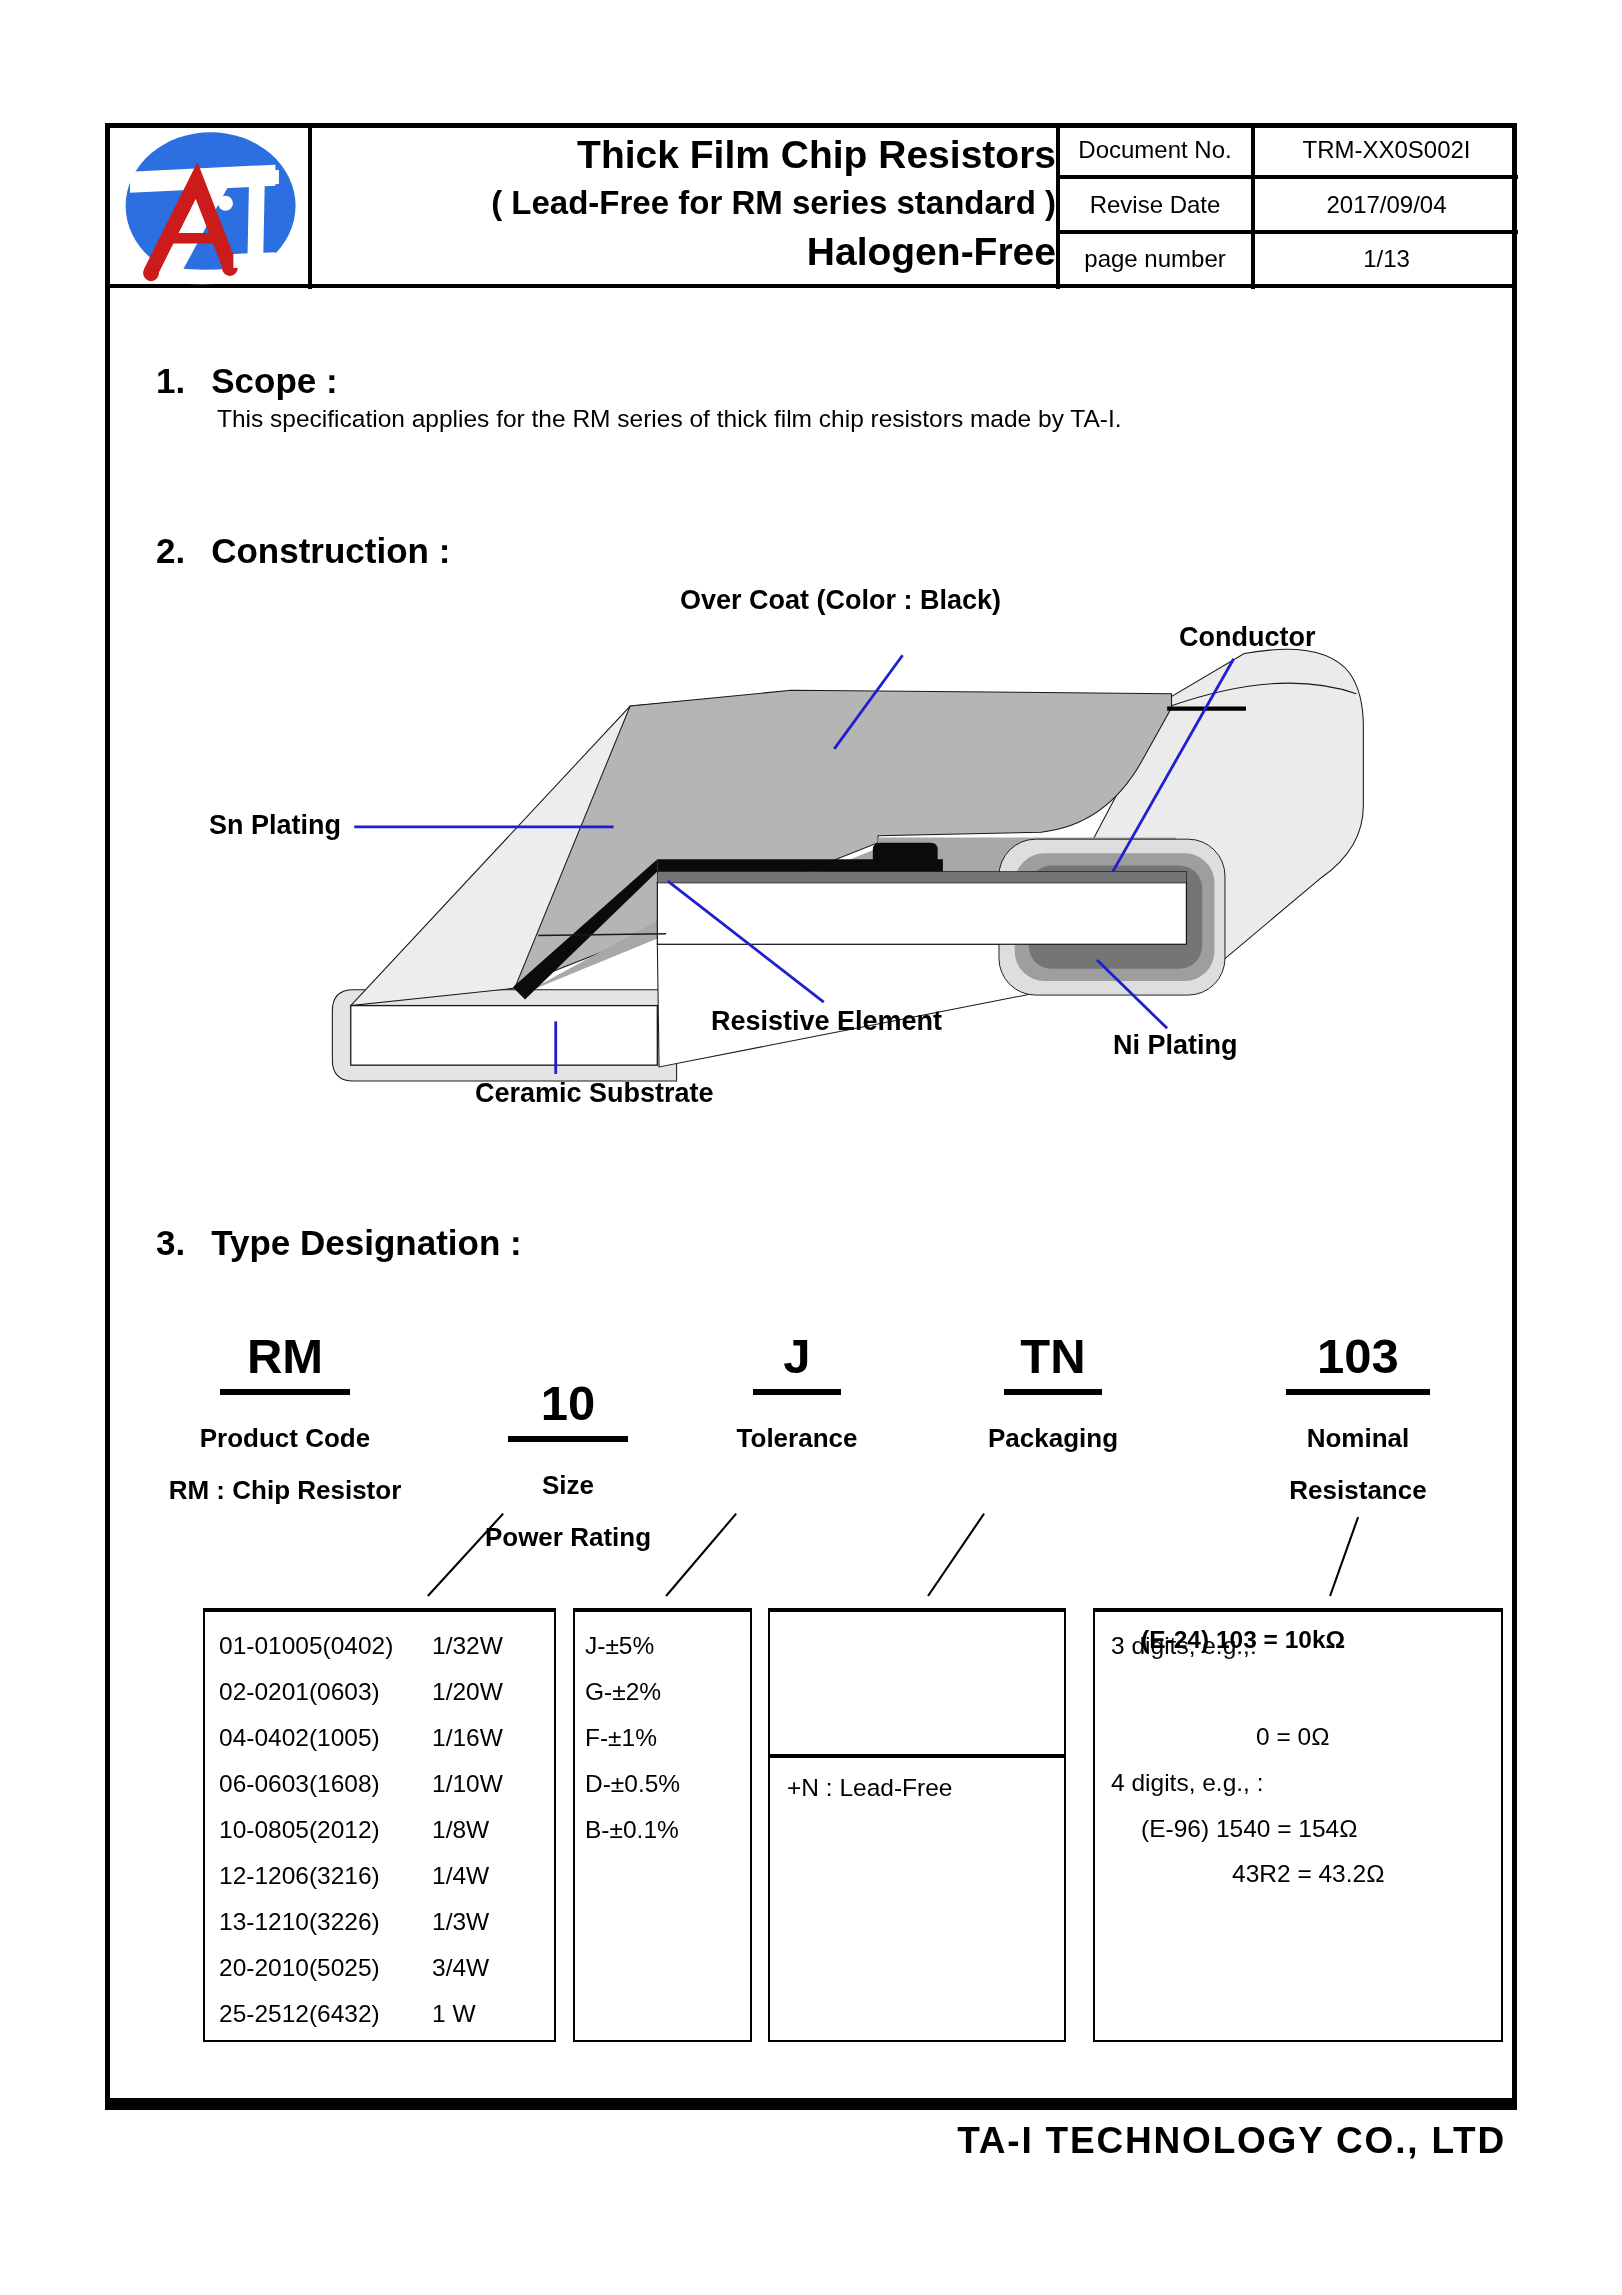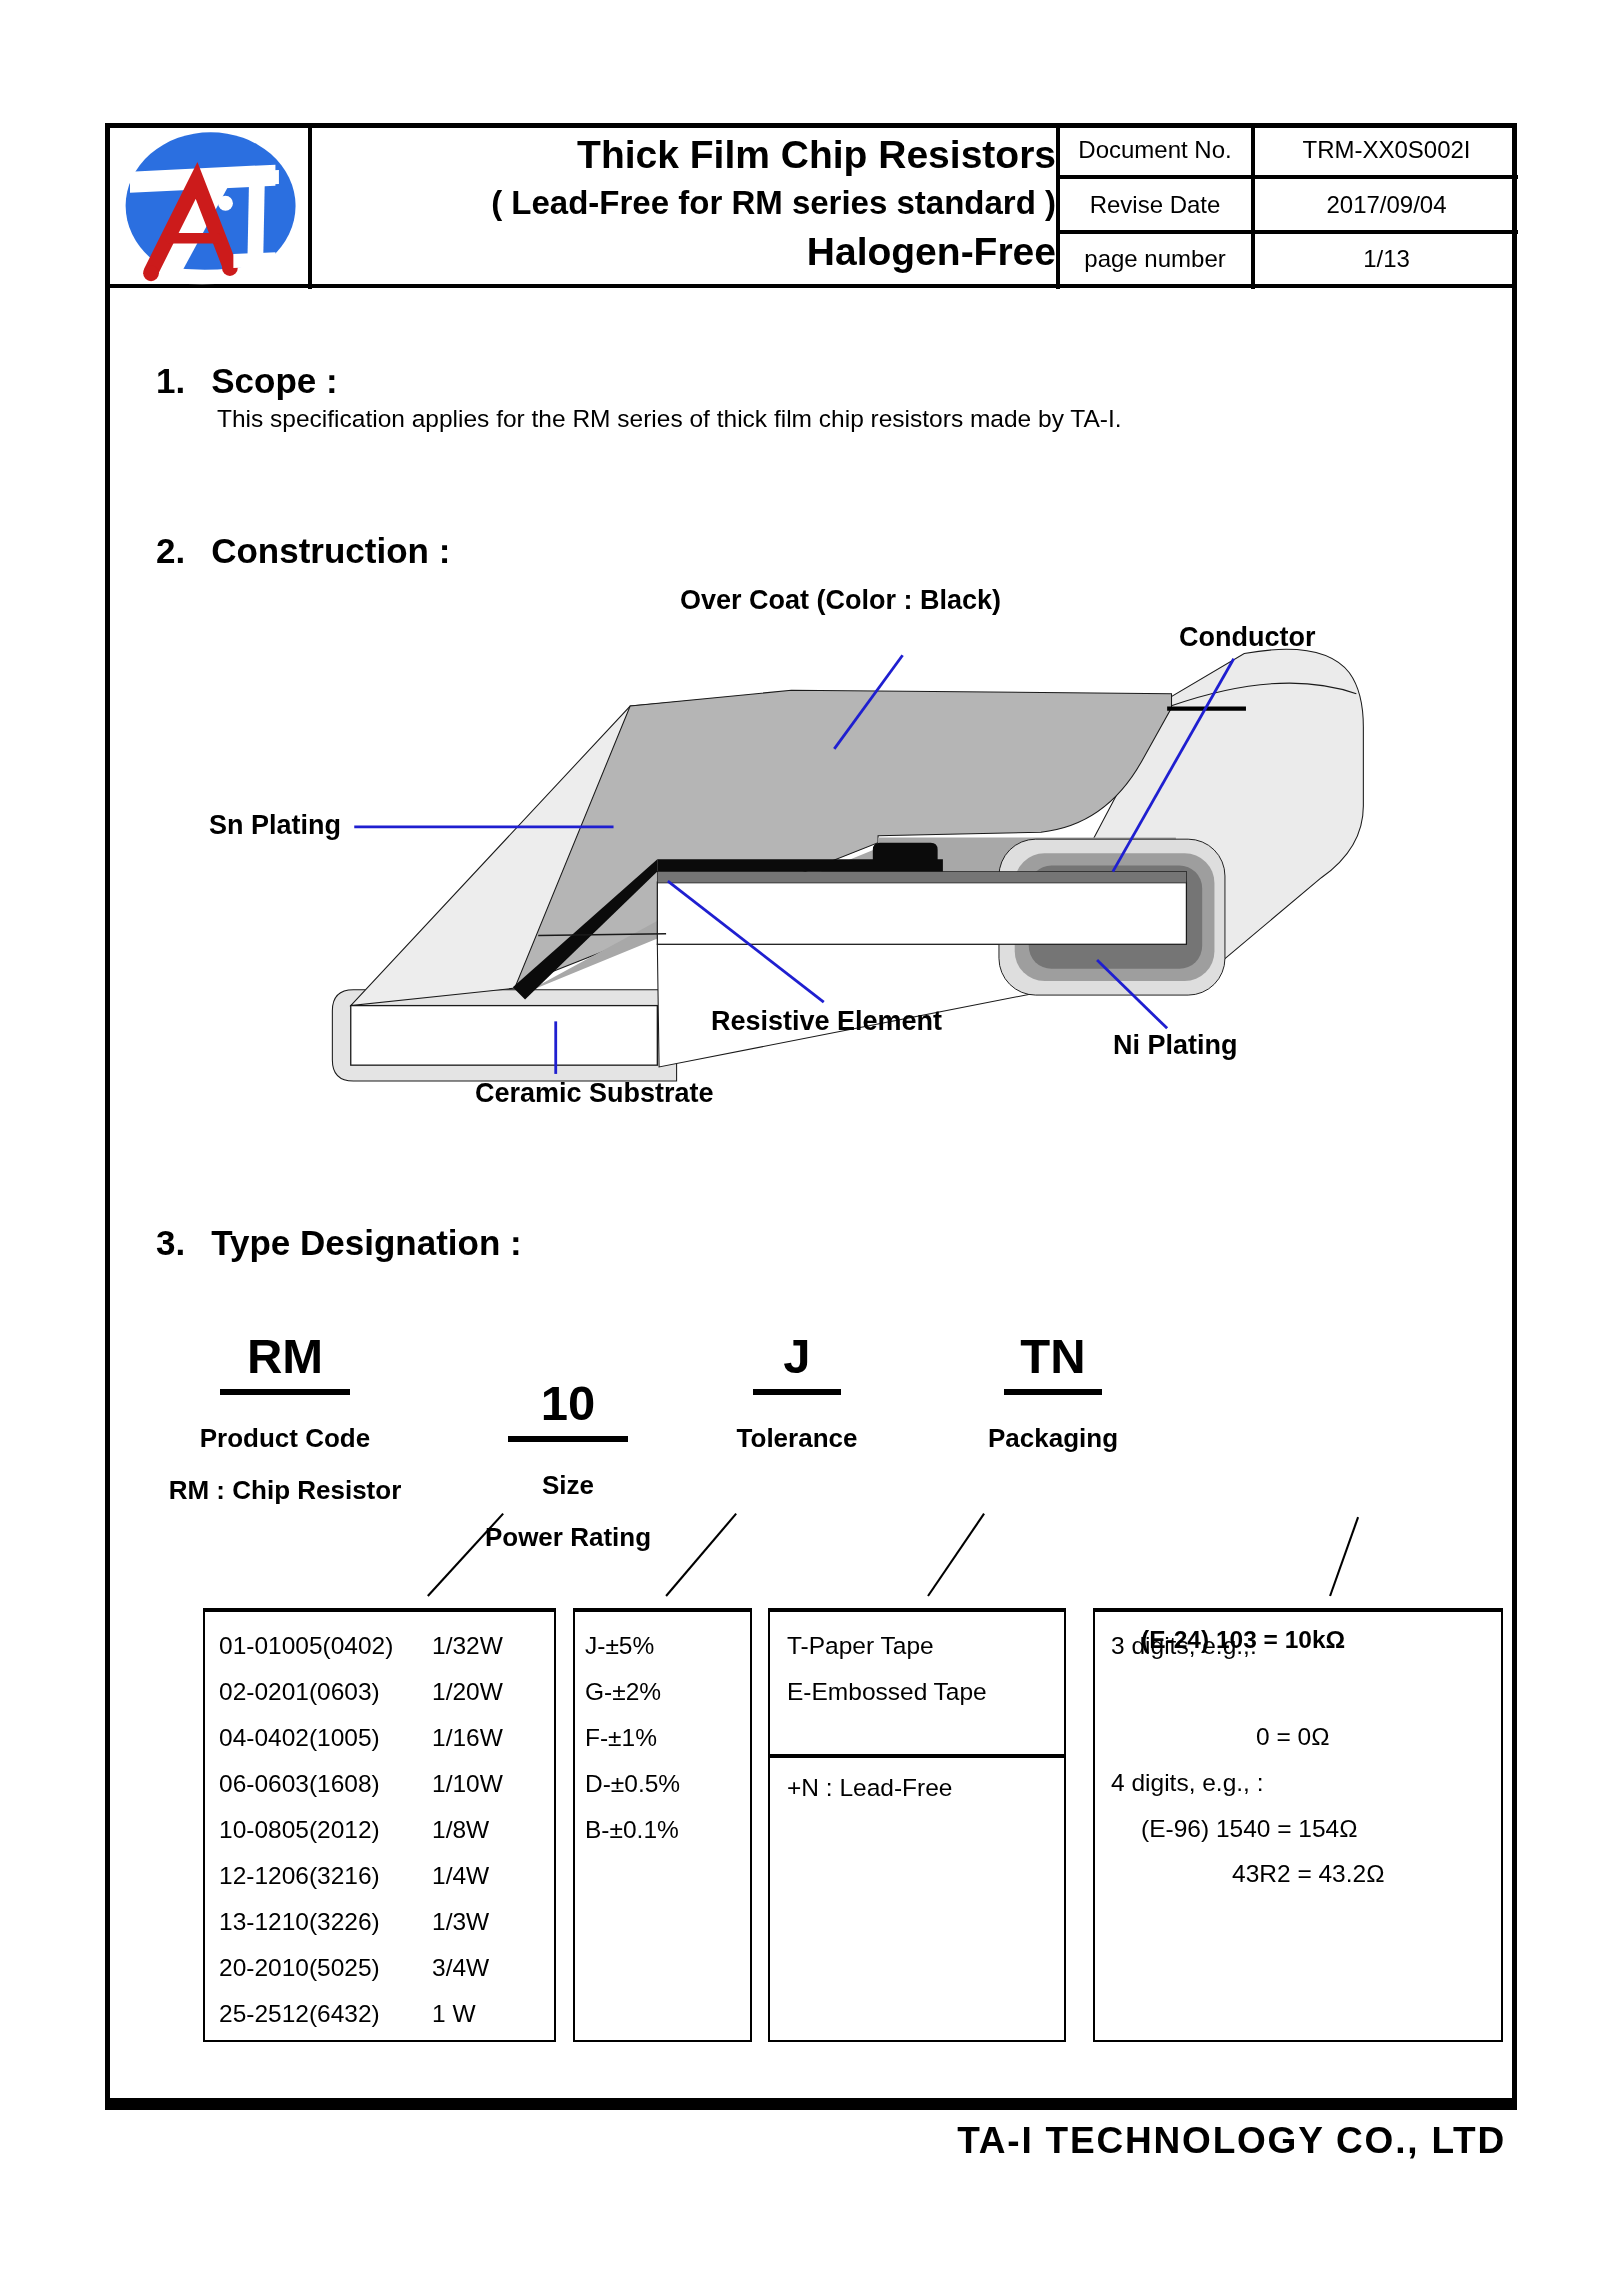--- a/index.html
+++ b/index.html
@@ -148,20 +148,25 @@
     <div class="collab" style="top:147px;">Power Rating</div>
   </div>
   <div class="codecol" style="left:657px;top:1328px;height:202px;">
     <span class="bigcode" style="min-width:77px;">J</span>
     <div class="collab" style="top:95px;">Tolerance</div>
   </div>
   <div class="codecol" style="left:913px;top:1328px;height:202px;">
     <span class="bigcode" style="min-width:88px;">TN</span>
     <div class="collab" style="top:95px;">Packaging</div>
   </div>
+  <div class="codecol" style="left:1218px;top:1328px;height:202px;">
+    <span class="bigcode" style="min-width:133px;">103</span>
+    <div class="collab" style="top:95px;">Nominal</div>
+    <div class="collab" style="top:147px;">Resistance</div>
+  </div>
 
   <div class="box" style="left:203px;top:1608px;width:353px;height:434px;"></div>
   <div class="box" style="left:573px;top:1608px;width:179px;height:434px;"></div>
   <div class="box" style="left:768px;top:1608px;width:298px;height:434px;"></div>
   <div class="line" style="left:768px;top:1754px;width:298px;height:3.5px;z-index:2;"></div>
   <div class="box" style="left:1093px;top:1608px;width:410px;height:434px;"></div>
 
   <div class="rows" style="left:219px;top:1623px;">
     <div class="r">
         <span class="codespan">01-01005(0402)</span>
@@ -202,24 +207,20 @@
   </div>
 
   <div class="rows" style="left:585px;top:1623px;">
     <div class="r">J-±5%</div>
     <div class="r">G-±2%</div>
     <div class="r">F-±1%</div>
     <div class="r">D-±0.5%</div>
     <div class="r">B-±0.1%</div>
   </div>
 
-  <div class="rows" style="left:787px;top:1623px;">
-    <div class="r">T-Paper Tape</div>
-    <div class="r">E-Embossed Tape</div>
-  </div>
   <div class="n-line" style="left:787px;top:1765px;">+N : Lead-Free</div>
 
   <div class="n-line" style="left:1111px;top:1623px;">3 digits, e.g.,:</div>
   <div class="n-line" style="left:1141px;top:1617px;font-weight:bold;">(E-24) 103 = 10kΩ</div>
   <div class="n-line" style="left:1256px;top:1714px;">0 = 0Ω</div>
   <div class="n-line" style="left:1111px;top:1760px;">4 digits, e.g., :</div>
   <div class="n-line" style="left:1141px;top:1806px;">(E-96) 1540 = 154Ω</div>
   <div class="n-line" style="left:1232px;top:1851px;">43R2 = 43.2Ω</div>
 
   <div class="footer" style="right:117px;top:2120px;">TA-I TECHNOLOGY CO., LTD</div>

